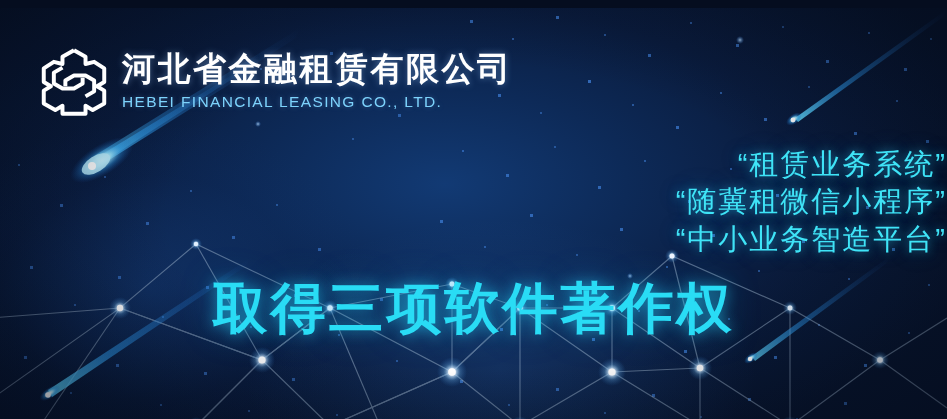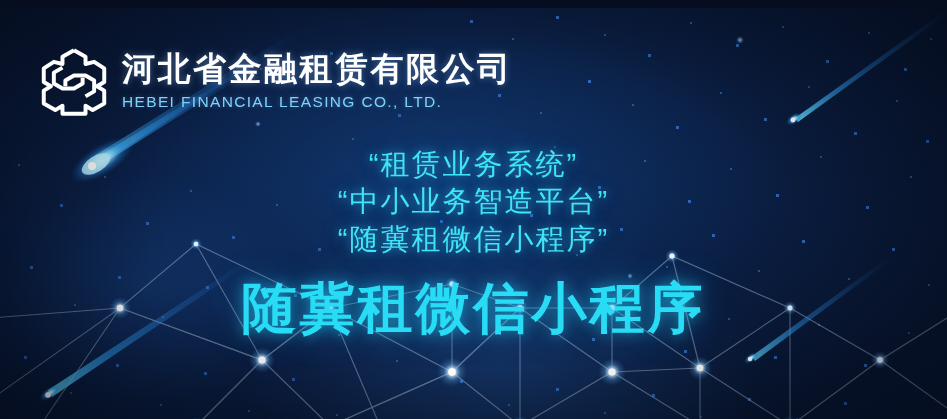--- a/index.html
+++ b/index.html
@@ -93,20 +93,21 @@
     text-align: center;
   }
   .sub-line {
     font-size: 29px;
     color: #3fe4f7;
     letter-spacing: 2px;
     line-height: 1.29;
     font-weight: 500;
     white-space: nowrap;
     text-shadow: 0 0 10px rgba(45,210,245,0.55), 0 0 22px rgba(30,150,220,0.35);
+    text-align: right;
   }
   .headline {
     margin-top: 22px;
     font-size: 55px;
     font-weight: bold;
     color: #29dcf5;
     letter-spacing: 3px;
     line-height: 1.05;
     white-space: nowrap;
     text-shadow: 0 0 14px rgba(40,215,250,0.6), 0 0 34px rgba(25,140,215,0.45);
@@ -354,18 +355,18 @@
       </g>
     </svg>
     <div class="logo-text">
       <div class="logo-cn">河北省金融租赁有限公司</div>
       <div class="logo-en">HEBEI FINANCIAL LEASING CO., LTD.</div>
     </div>
   </div>
 
   <div class="center-block">
     <div class="sub-line">“租赁业务系统”</div>
+    <div class="sub-line">“随冀租微信小程序”</div>
     <div class="sub-line">“中小业务智造平台”</div>
-    <div class="sub-line">“随冀租微信小程序”</div>
-    <div class="headline">随冀租微信小程序</div>
+    <div class="headline">取得三项软件著作权</div>
   </div>
 
 </div>
 
 </body></html>

